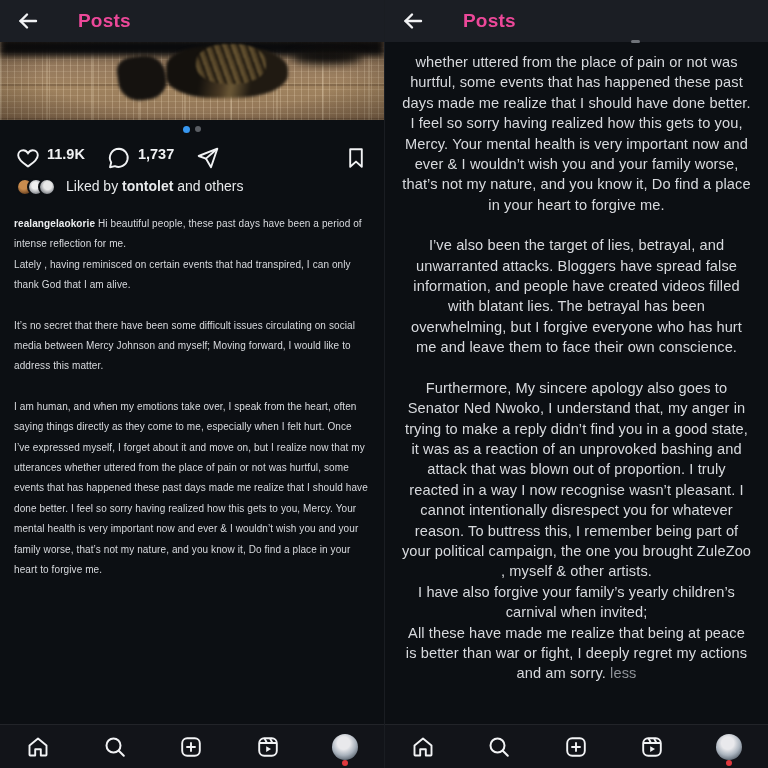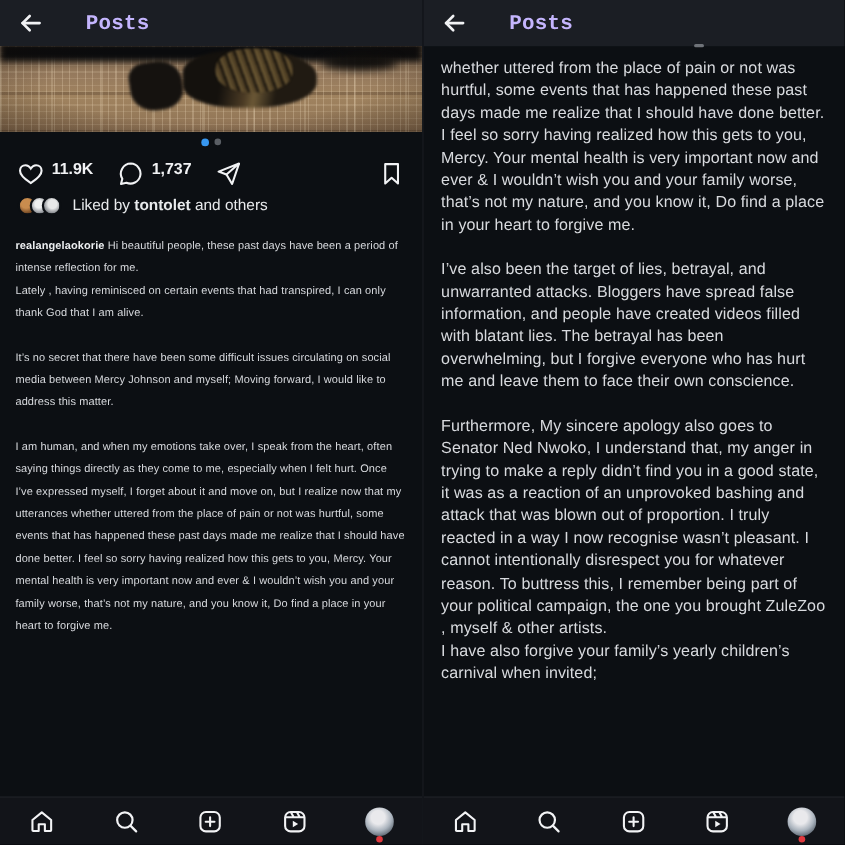--- a/index.html
+++ b/index.html
@@ -5,21 +5,21 @@
   * { margin:0; padding:0; box-sizing:border-box; }
   html,body { background:#000; }
   body { font-family:"Liberation Sans", sans-serif; }
   .stage { width:768px; height:768px; display:flex; background:#0c0f13; position:relative; overflow:hidden; }
   .panel { width:384px; height:768px; display:flex; flex-direction:column; background:#0c0f13; position:relative; overflow:hidden; }
   .panel.right { border-left:1px solid #1a1d22; }
 
   
   .hdr { height:42px; flex:0 0 42px; background:#1b1e24; display:flex; align-items:center; padding:0 16px; gap:38px; }
   .hdr .back { color:#f1f2f4; display:flex; align-items:center; cursor:pointer; }
-  .hdr .title { color:#c4b5fd; font-size:19px; font-weight:700; letter-spacing:.2px;font-family:Liberation Mono, monospace; }
+  .hdr .title { color:#ec4899; font-size:19px; font-weight:700; letter-spacing:.2px; }
 
   
   .photo { height:78px; flex:0 0 78px; position:relative; overflow:hidden;
     background:
       repeating-linear-gradient(90deg, rgba(235,215,185,.28) 0 1px, transparent 1px 7px),
       repeating-linear-gradient(0deg, rgba(225,205,175,.18) 0 1px, transparent 1px 6px),
       repeating-linear-gradient(90deg, rgba(240,222,190,.22) 0 2px, transparent 2px 46px),
       repeating-linear-gradient(0deg, rgba(60,40,25,.25) 0 2px, transparent 2px 34px),
       linear-gradient(180deg,#7d664d 0%, #977b5e 35%, #a0835f 60%, #8d7154 100%);
   }
@@ -56,21 +56,21 @@
   .likedby b { font-weight:700; }
   .likedby .txt { white-space:pre; }
 
   
   .cap { padding:6px 14px 0 14px; color:#d8dade; font-size:10px; line-height:20.4px; letter-spacing:.1px; }
   .cap .uname { font-weight:700; color:#eceef0; }
   .para { margin:0; }
   .gap { margin-top:20px; }
   .less { color:#8f9399; }
 
-  .bodytext { padding:10px 16px 0 16px; color:#d8dade; font-size:14.6px; line-height:20.4px; letter-spacing:.1px; }
+  .bodytext { padding:10px 16px 0 16px; color:#d8dade; font-size:14.6px; line-height:20.4px; letter-spacing:.1px;text-align:center; }
   .scroll-dash { position:absolute; left:246px; top:40px; width:9px; height:3px; border-radius:2px; background:#6f7379; }
 
   
   .nav { margin-top:auto; height:44px; flex:0 0 44px; background:#121419; border-top:1px solid rgba(255,255,255,.07);
     display:flex; align-items:center; justify-content:space-between; padding:0 26px; color:#f2f3f5; }
   .nav .nitem { display:flex; align-items:center; justify-content:center; cursor:pointer; position:relative; }
   .nav-avatar { width:26px; height:26px; border-radius:50%;
     background:radial-gradient(circle at 45% 35%, #e9e9ec 0 28%, #aab3bd 55%, #5a646f 80%, #3a414a); position:relative; }
   .nav-avatar .reddot { position:absolute; left:50%; bottom:-6px; transform:translateX(-50%); width:6px; height:6px; border-radius:50%; background:#e0393e; }
 </style>
@@ -193,20 +193,21 @@
       <span class="title">Posts</span>
     </div>
 
     <span class="scroll-dash"></span>
 
     <div class="bodytext">
       <div class="para">whether uttered from the place of pain or not was hurtful, some events that has happened these past days made me realize that I should have done better. I feel so sorry having realized how this gets to you, Mercy. Your mental health is very important now and ever &amp; I wouldn’t wish you and your family worse, that’s not my nature, and you know it, Do find a place in your heart to forgive me.</div>
       <div class="para gap">I’ve also been the target of lies, betrayal, and unwarranted attacks. Bloggers have spread false information, and people have created videos filled with blatant lies. The betrayal has been overwhelming, but I forgive everyone who has hurt me and leave them to face their own conscience.</div>
       <div class="para gap">Furthermore, My sincere apology also goes to Senator Ned Nwoko, I understand that, my anger in trying to make a reply didn’t find you in a good state, it was as a reaction of an unprovoked bashing and attack that was blown out of proportion. I truly reacted in a way I now recognise wasn’t pleasant. I cannot intentionally disrespect you for whatever reason. To buttress this, I remember being part of your political campaign, the one you brought ZuleZoo , myself &amp; other artists.</div>
       <div class="para">I have also forgive your family’s yearly children’s carnival when invited;</div>
+      <div class="para"><span>All these have made me realize that being at peace is better than war or fight, I deeply regret my actions and am sorry. </span><span class="less">less</span></div>
     </div>
 
     <div class="nav">
       <span class="nitem">
         <svg class="icon24" viewBox="0 0 24 24" fill="none" stroke="currentColor" stroke-width="1.9" stroke-linejoin="round">
             <path d="M3.5 10.5 12 3.5l8.5 7v9.3a.7.7 0 0 1-.7.7H14.8v-6.2H9.2v6.2H4.2a.7.7 0 0 1-.7-.7v-9.3z"></path>
           </svg>
       </span>
       <span class="nitem">
         <svg class="icon24" viewBox="0 0 24 24" fill="none" stroke="currentColor" stroke-width="2" stroke-linecap="round">

